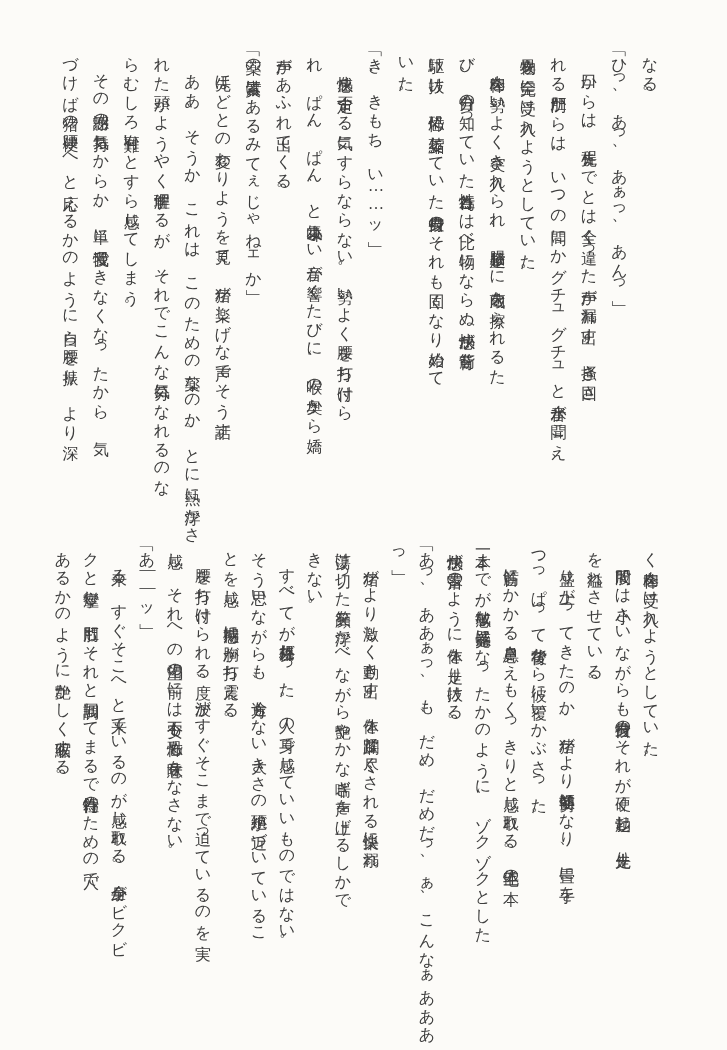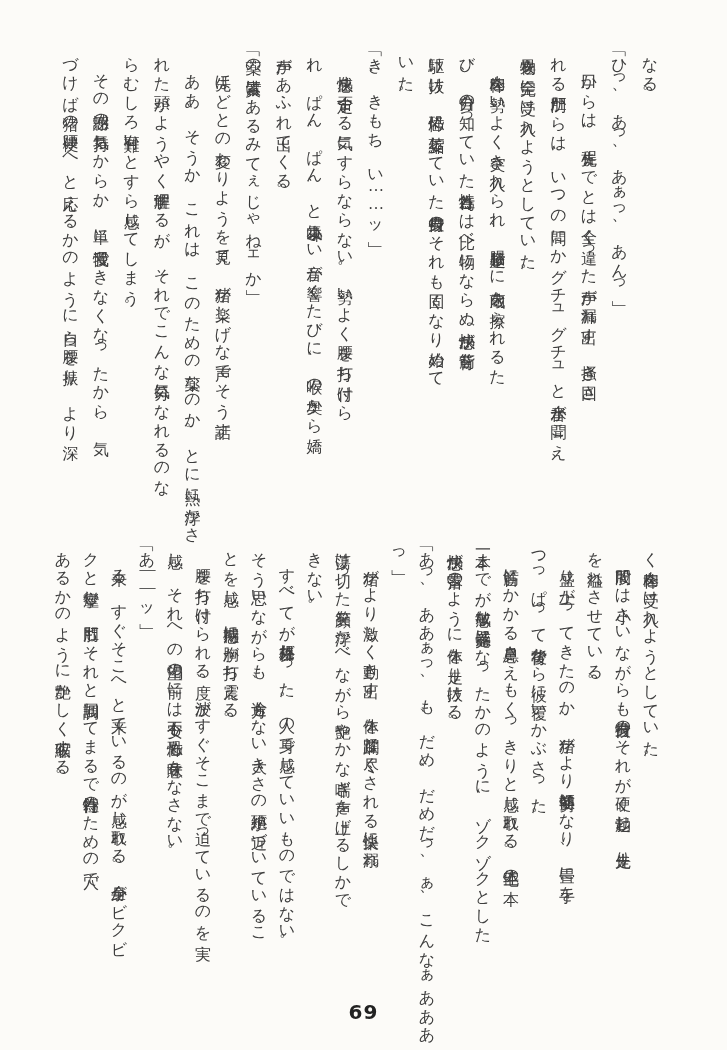--- a/index.html
+++ b/index.html
@@ -99,14 +99,13 @@
       <div class="col">　すべてが規格外だった。人の身で感じていいものではない。</div>
       <div class="col">そう思いながらも、途方もない大きさの絶頂が近づいているこ</div>
       <div class="col">とを感じ、期待感に胸が打ち震える。</div>
       <div class="col">　腰を打ち付けられる度、波がすぐそこまで迫っているのを実</div>
       <div class="col">感し、それへの渇望の前には不安も恐怖も意味をなさない。</div>
       <div class="col">「あ――ッ」</div>
       <div class="col">　来る。すぐそこへと来ているのが感じ取れる。全身がビクビ</div>
       <div class="col">クと痙攣し、肛門もそれと同調してまるで性行為のための穴で</div>
       <div class="col">あるかのように艶かしく収縮する。</div>
     </div>
-  <div class="pagenum">69</div>
 </div>
 
 </body></html>

